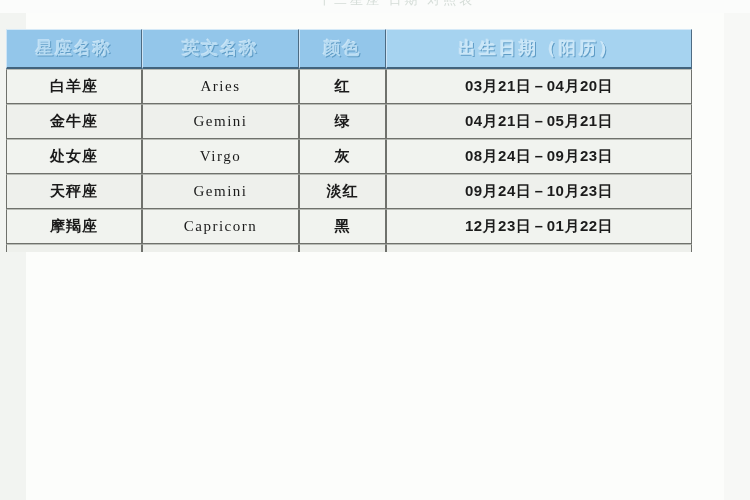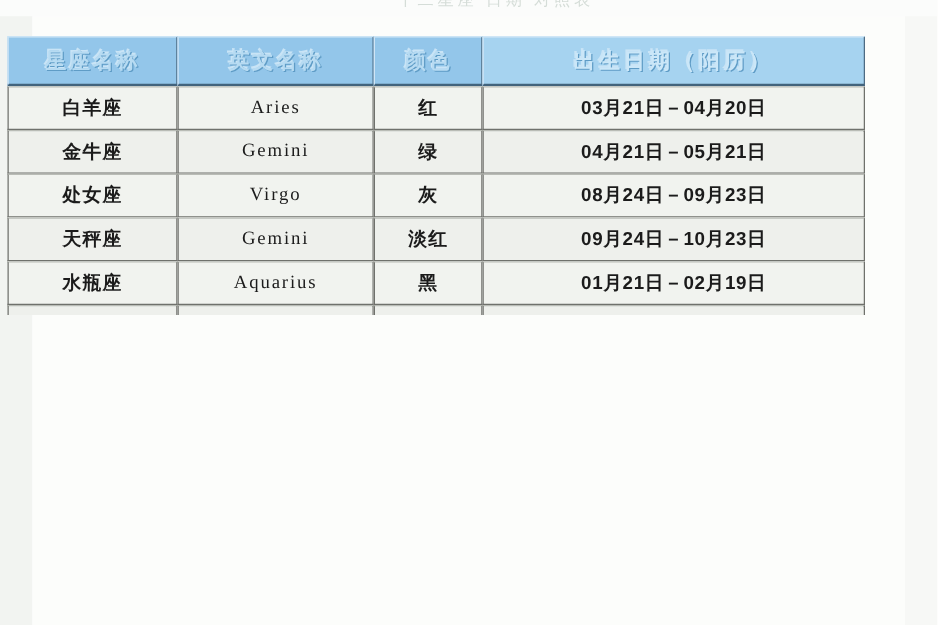--- a/index.html
+++ b/index.html
@@ -204,24 +204,24 @@
           <td class="cn-color">灰</td>
           <td class="cn-date">08月24日－09月23日</td>
         </tr>
         <tr>
           <td class="cn-name">天秤座</td>
           <td class="cn-eng">Gemini</td>
           <td class="cn-color">淡红</td>
           <td class="cn-date">09月24日－10月23日</td>
         </tr>
         <tr>
-          <td class="cn-name">水瓶座</td>
-          <td class="cn-eng">Aquarius</td>
+          <td class="cn-name">摩羯座</td>
+          <td class="cn-eng">Capricorn</td>
           <td class="cn-color">黑</td>
-          <td class="cn-date">01月21日－02月19日</td>
+          <td class="cn-date">12月23日－01月22日</td>
         </tr>
         <tr class="clipped">
           <td></td>
           <td></td>
           <td></td>
           <td></td>
         </tr>
       </tbody>
   </table>
 

